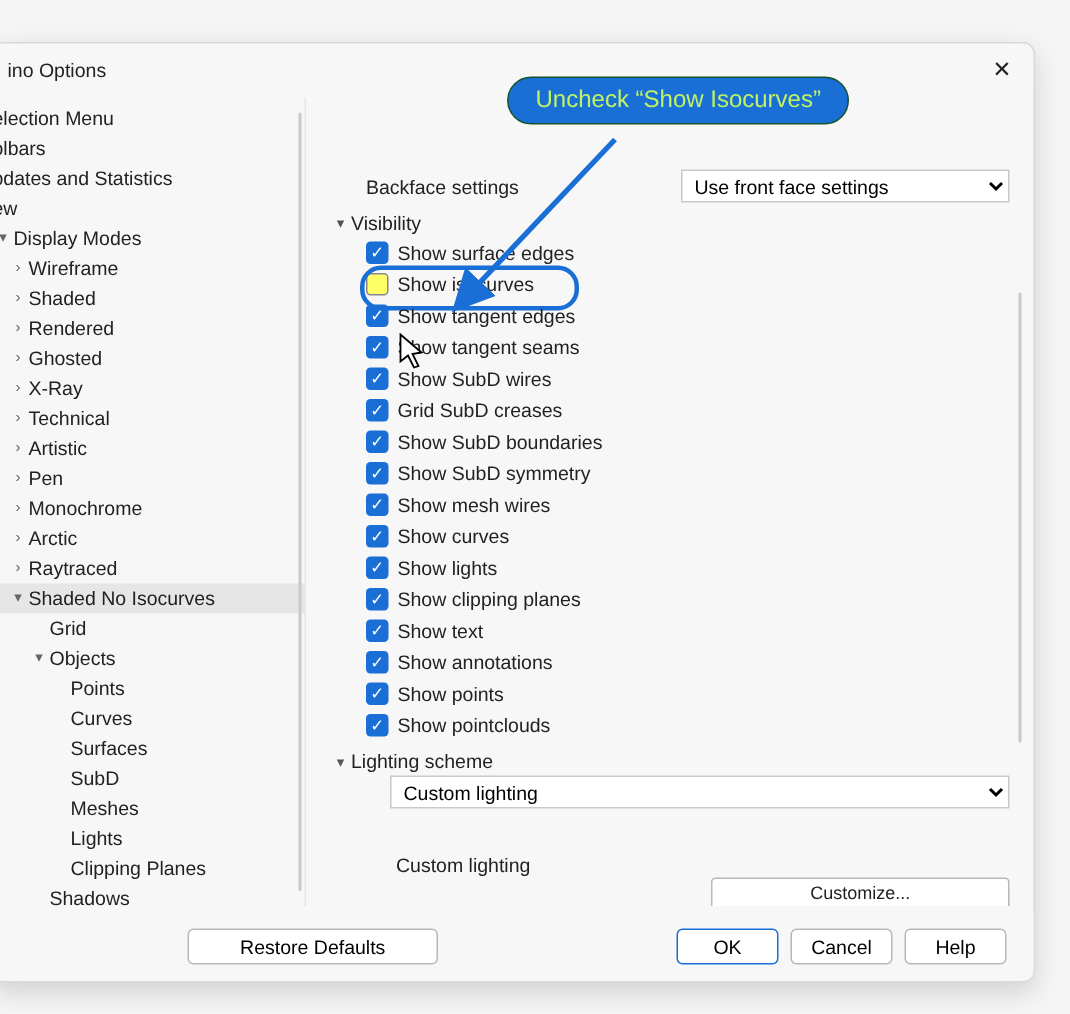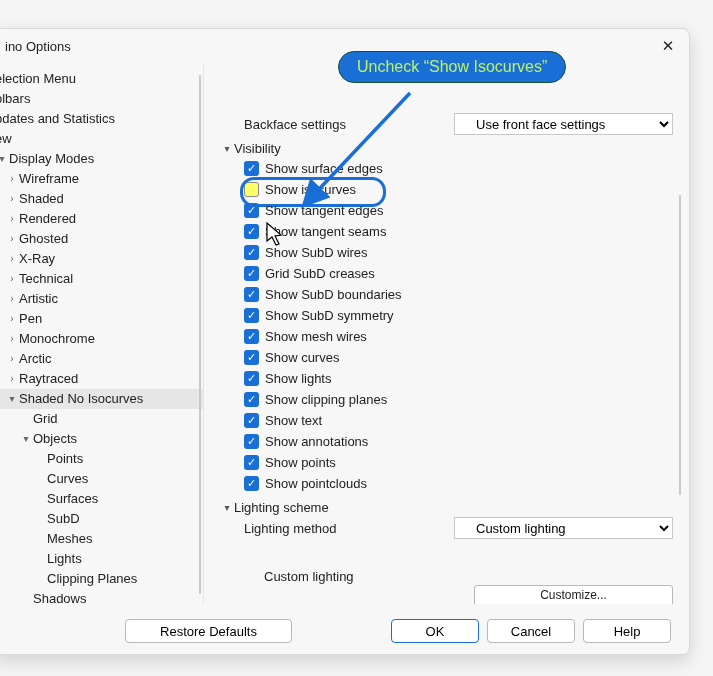--- a/index.html
+++ b/index.html
@@ -111,21 +111,21 @@
     width: 170px;
     text-align: left;
     padding-left: 24px;
   }
   select {
     flex: 1;
     height: 22px;
     font-size: 13px;
     border: 1px solid #c8c8c8;
     background: #fff;
-    padding: 0 17px;
+    padding: 0 4px;
   }
   .section-head {
     display: flex;
     align-items: center;
     margin: 6px 0 2px 0;
     cursor: pointer;
   }
   .section-head .chev { color:#555; }
   .check-row {
     display: flex;
@@ -195,21 +195,21 @@
   }
   .footer .restore {
     position: absolute;
     left: 130px;
     width: 167px;
     justify-content: center;
   }
   .footer .main-btns {
     display: flex; gap: 8px;
   }
-  .footer .main-btns .btn { width: 88px; justify-content:center; }
+  .footer .main-btns .btn { width: 68px; justify-content:center; }
   .swatch {
     flex:1;
     height:16px;
     background:#000;
     border:1px solid #888;
   }
   .cust-btn {
     flex:1;
     height:20px;
     background:#fff;
@@ -480,21 +480,20 @@
             <span>Show pointclouds</span>
           </div>
         </div>
 
       <div class="section-head" style="margin-top:6px">
         <span class="chev">▾</span>
         <span>Lighting scheme</span>
       </div>
 
       <div class="row">
-        <span class="field-label">Lighting method</span>
         <span style="width:40px"></span>
         <select>
           <option>Custom lighting</option>
         </select>
       </div>
       <div class="row">
         <span class="field-label sub-label">Custom lighting</span>
         <span style="width:40px"></span>
         <div class="cust-btn">Customize...</div>
       </div>

